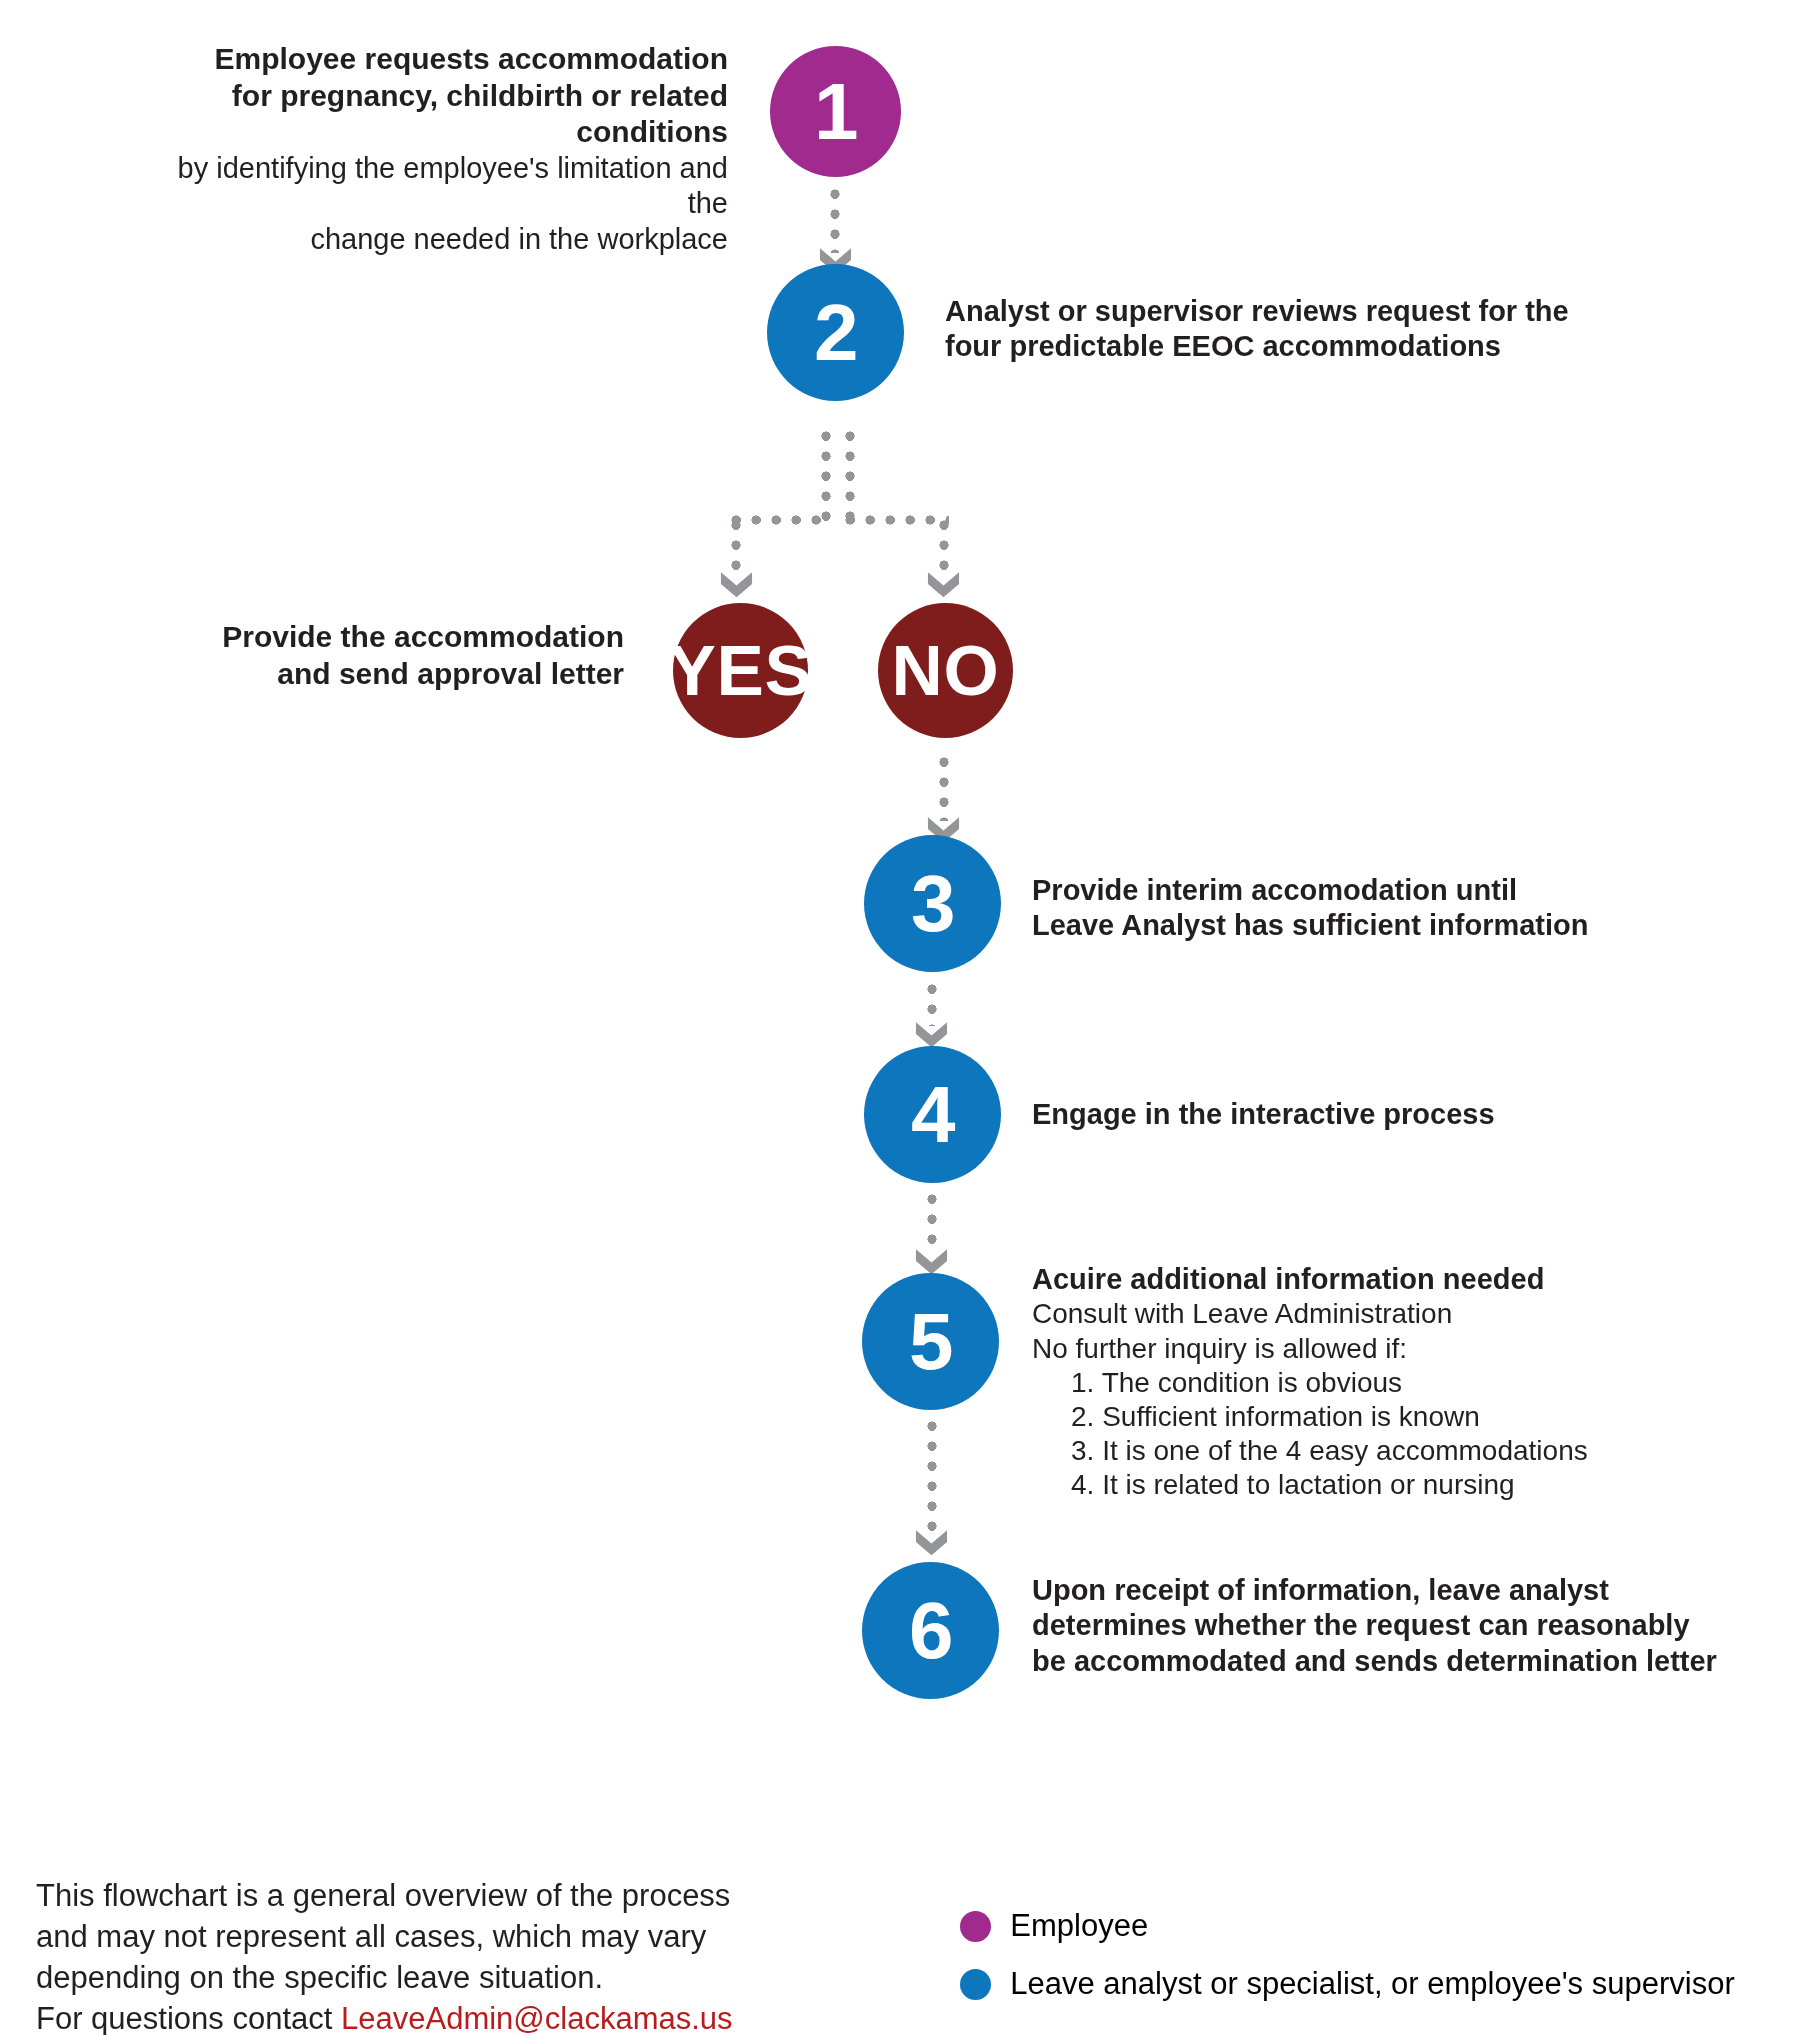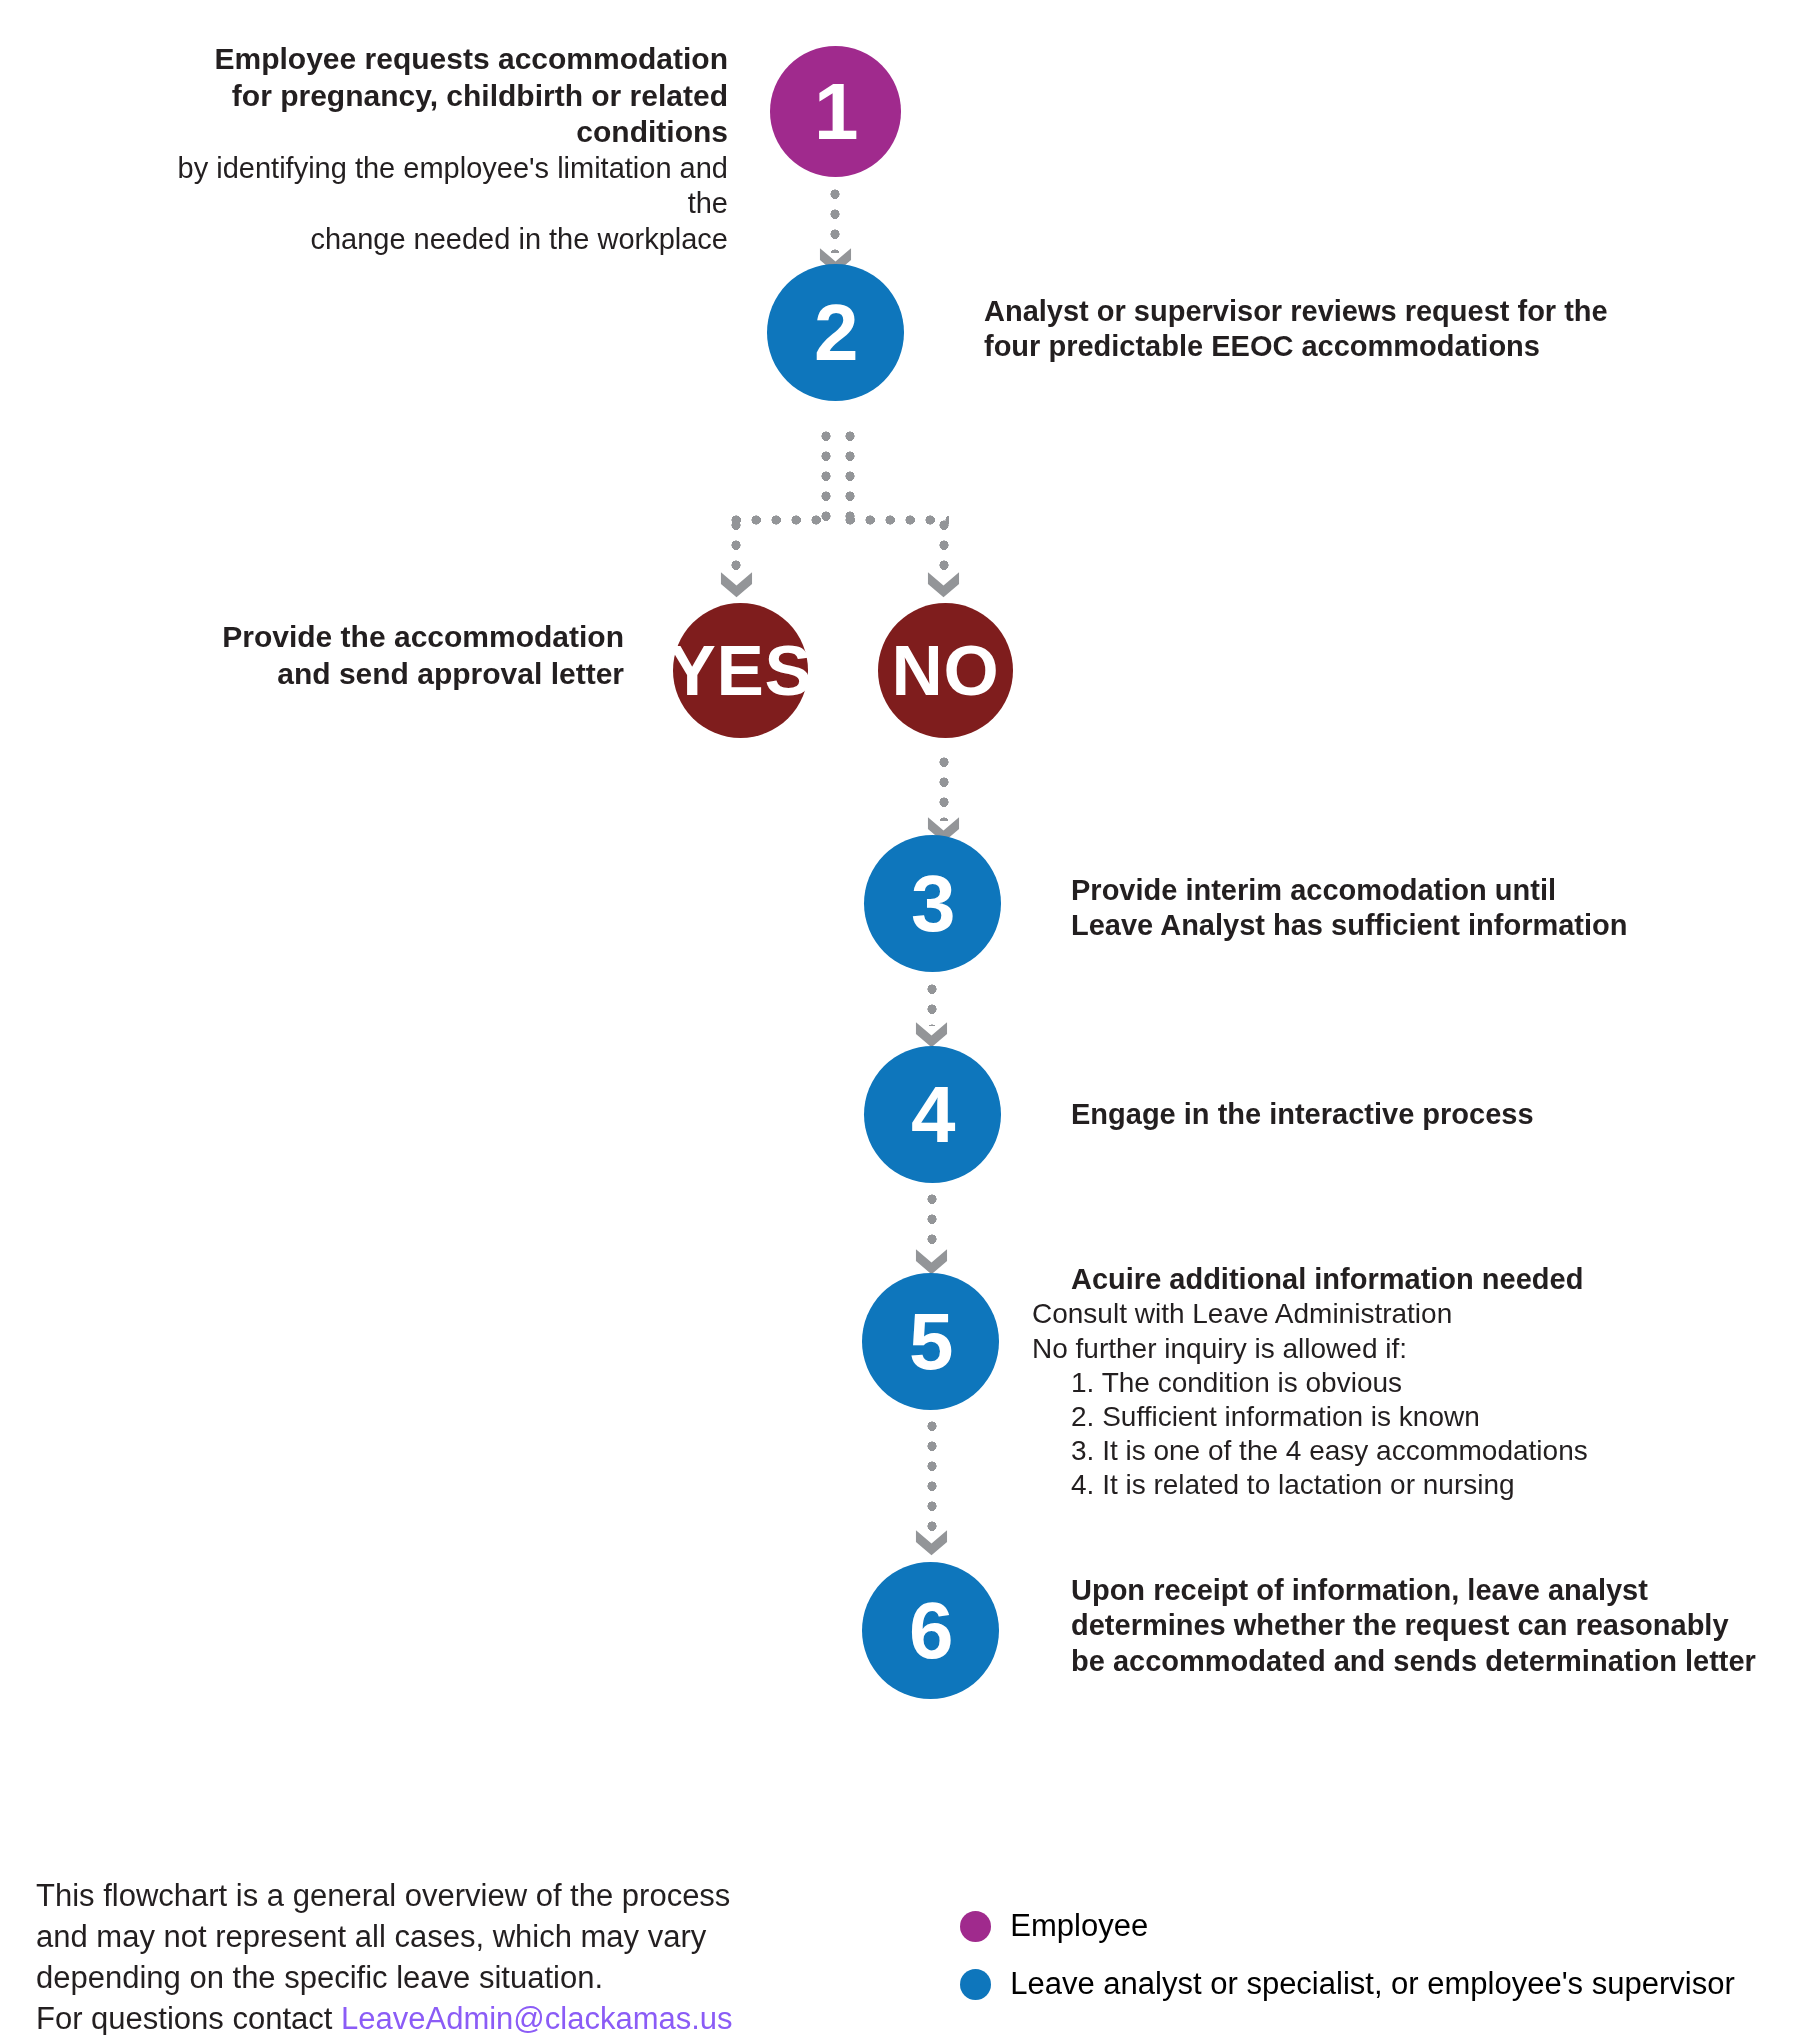--- a/index.html
+++ b/index.html
@@ -40,21 +40,21 @@
     position: absolute;
     line-height: 1.22;
     color: #231f20;
   }
   .right-al { text-align: right; }
   .left-al  { text-align: left; }
 
   .head-lines { font-size: 30px; font-weight: bold; }
   .sub-lines  { font-size: 29px; font-weight: normal; }
 
-  .step-text { font-size: 29px; font-weight: bold; margin-left: 39px; }
+  .step-text { font-size: 29px; font-weight: bold; }
   .step-text-plain { font-size: 28px; font-weight: normal; }
   .step-list { font-size: 28px; font-weight: normal; margin-left: 39px; }
 
   
   .dots-v {
     position: absolute;
     width: 10.4px;
     background-image: radial-gradient(circle 5.2px at 5.2px 5.2px, #939598 0 4.6px, rgba(0,0,0,0) 4.9px);
     background-size: 10.4px 20px;
     background-repeat: repeat-y;
@@ -73,21 +73,21 @@
   .chev svg { display: block; }
 
   
   .footer {
     position: absolute;
     font-size: 31px;
     line-height: 1.32;
     font-weight: normal;
     color: #231f20;
   }
-  .footer .mail { color: #8b5cf6; }
+  .footer .mail { color: #b91c1c; }
 
   .legend { position: absolute; }
   .legend-row {
     position: absolute;
     display: flex;
     align-items: center;
   }
   .legend-dot {
     width: 31px; height: 31px; border-radius: 50%;
     flex: none;

